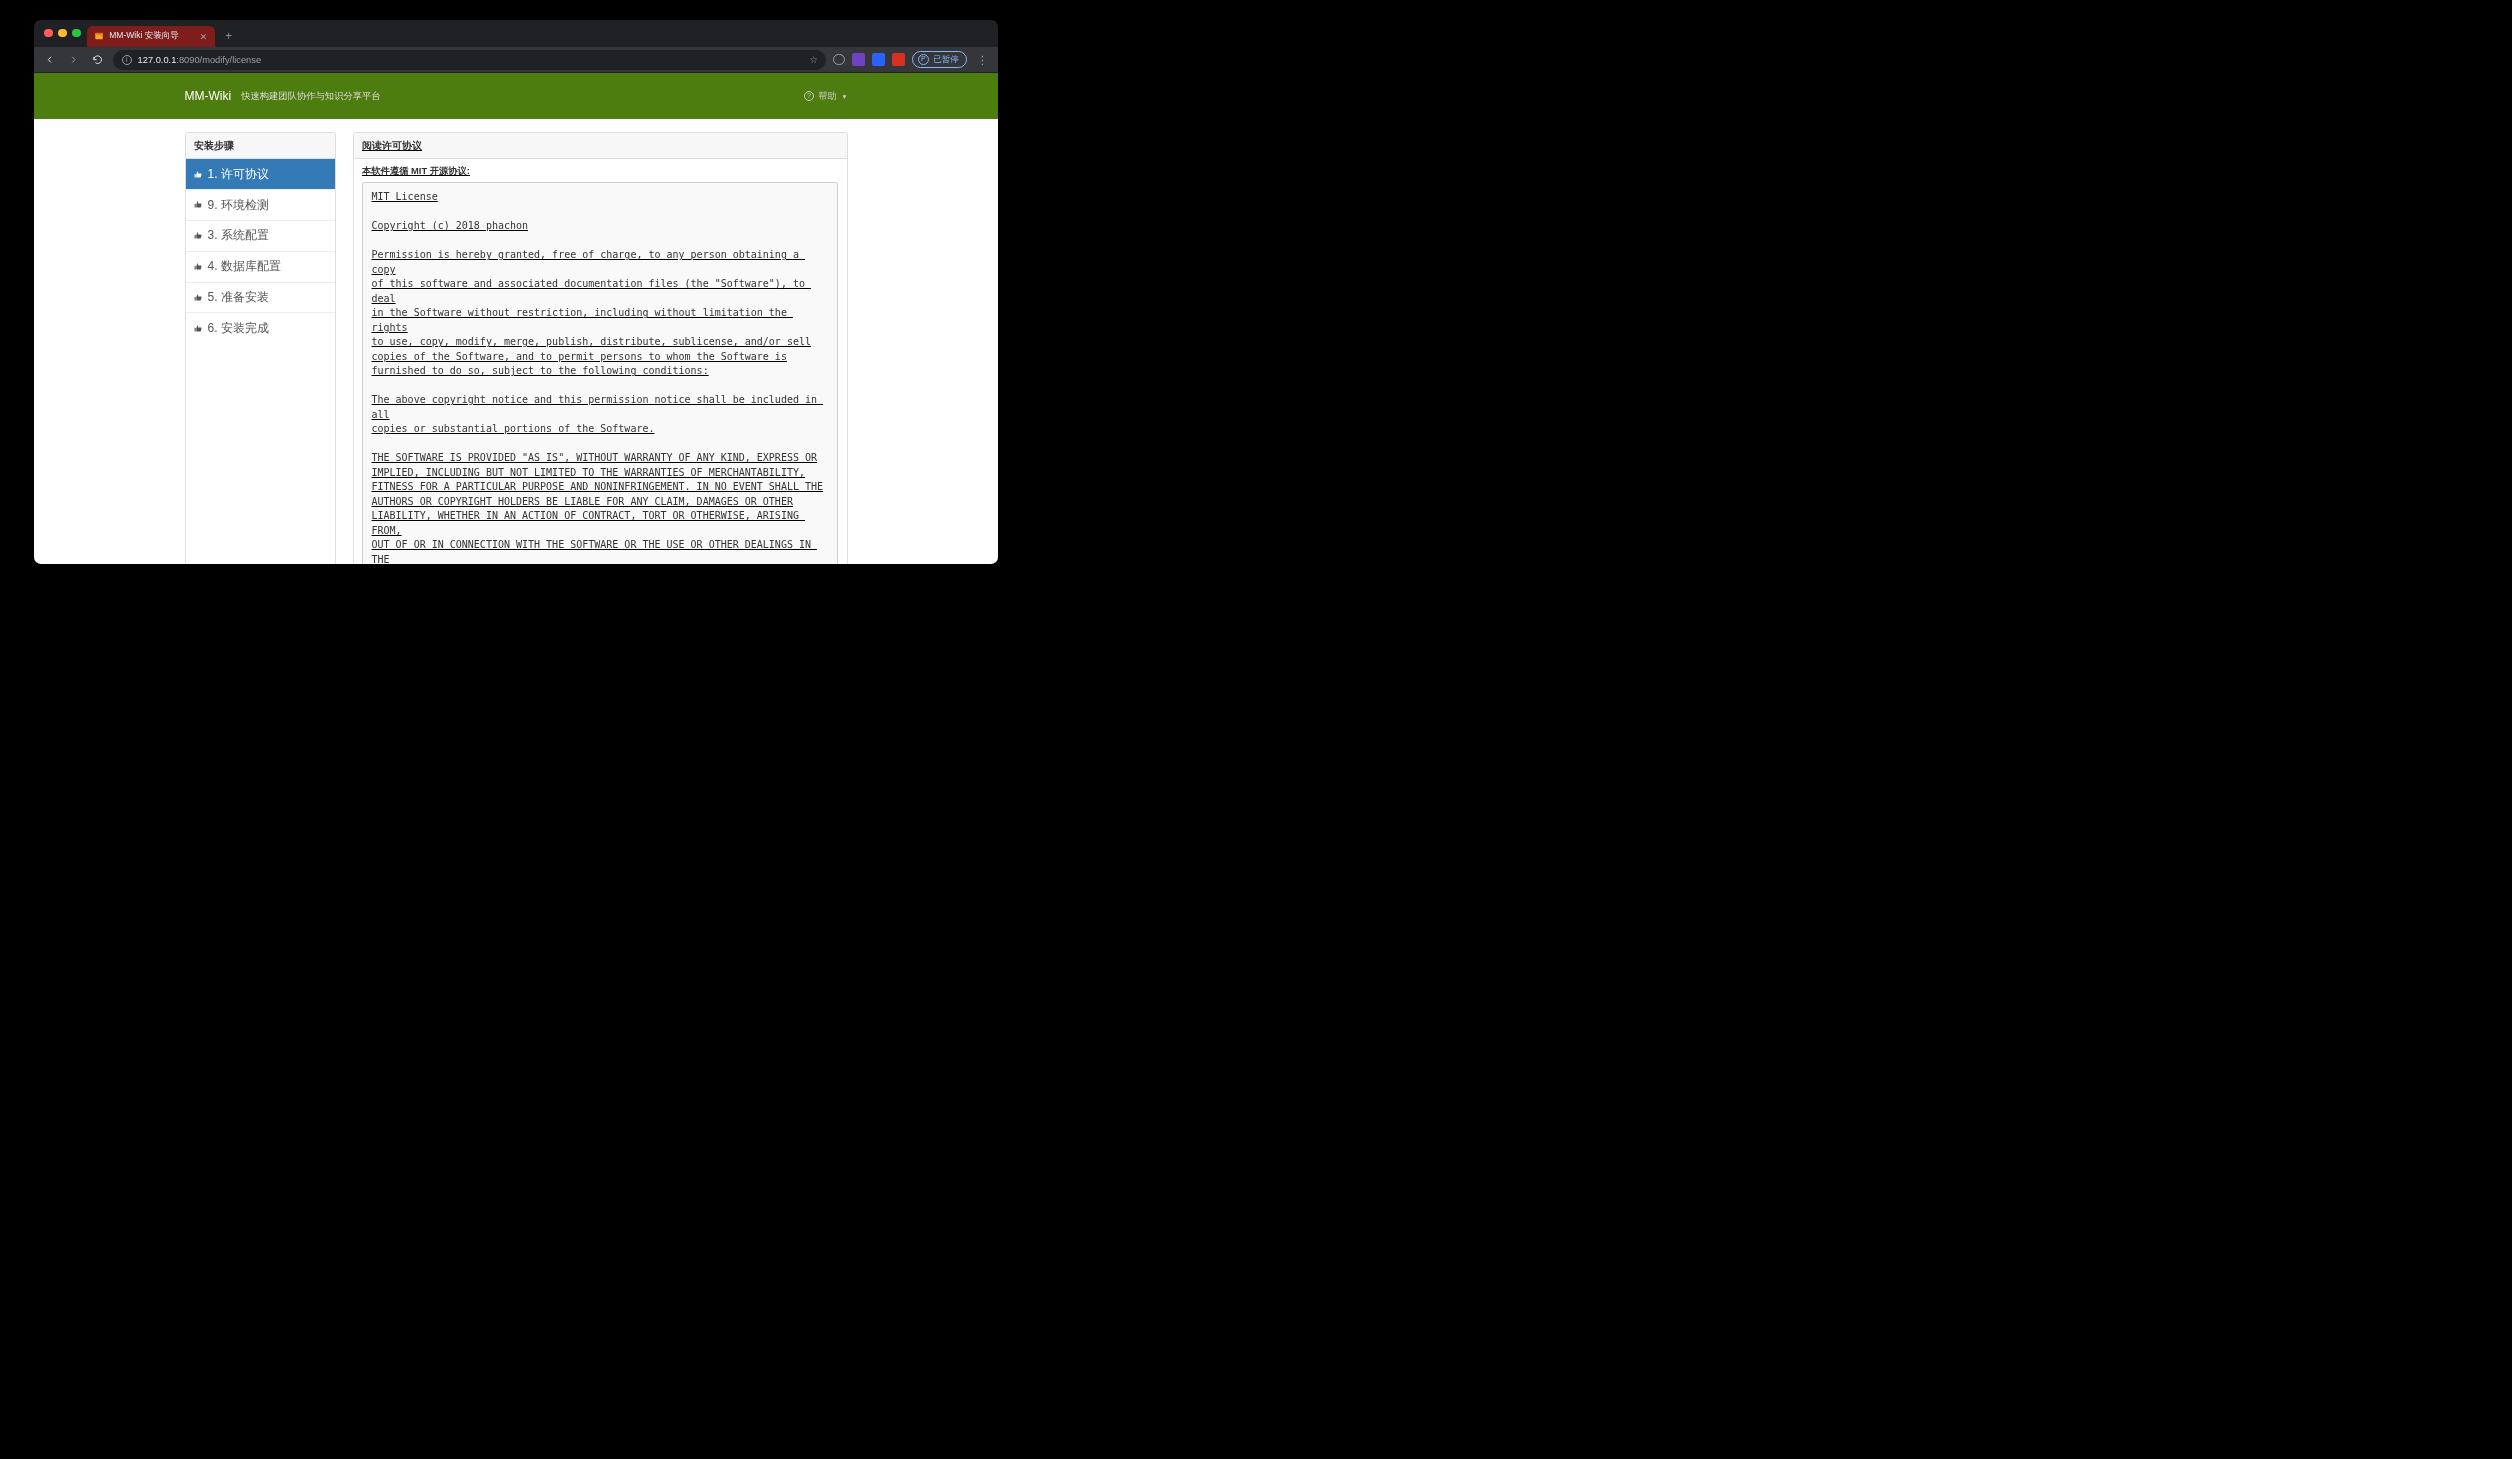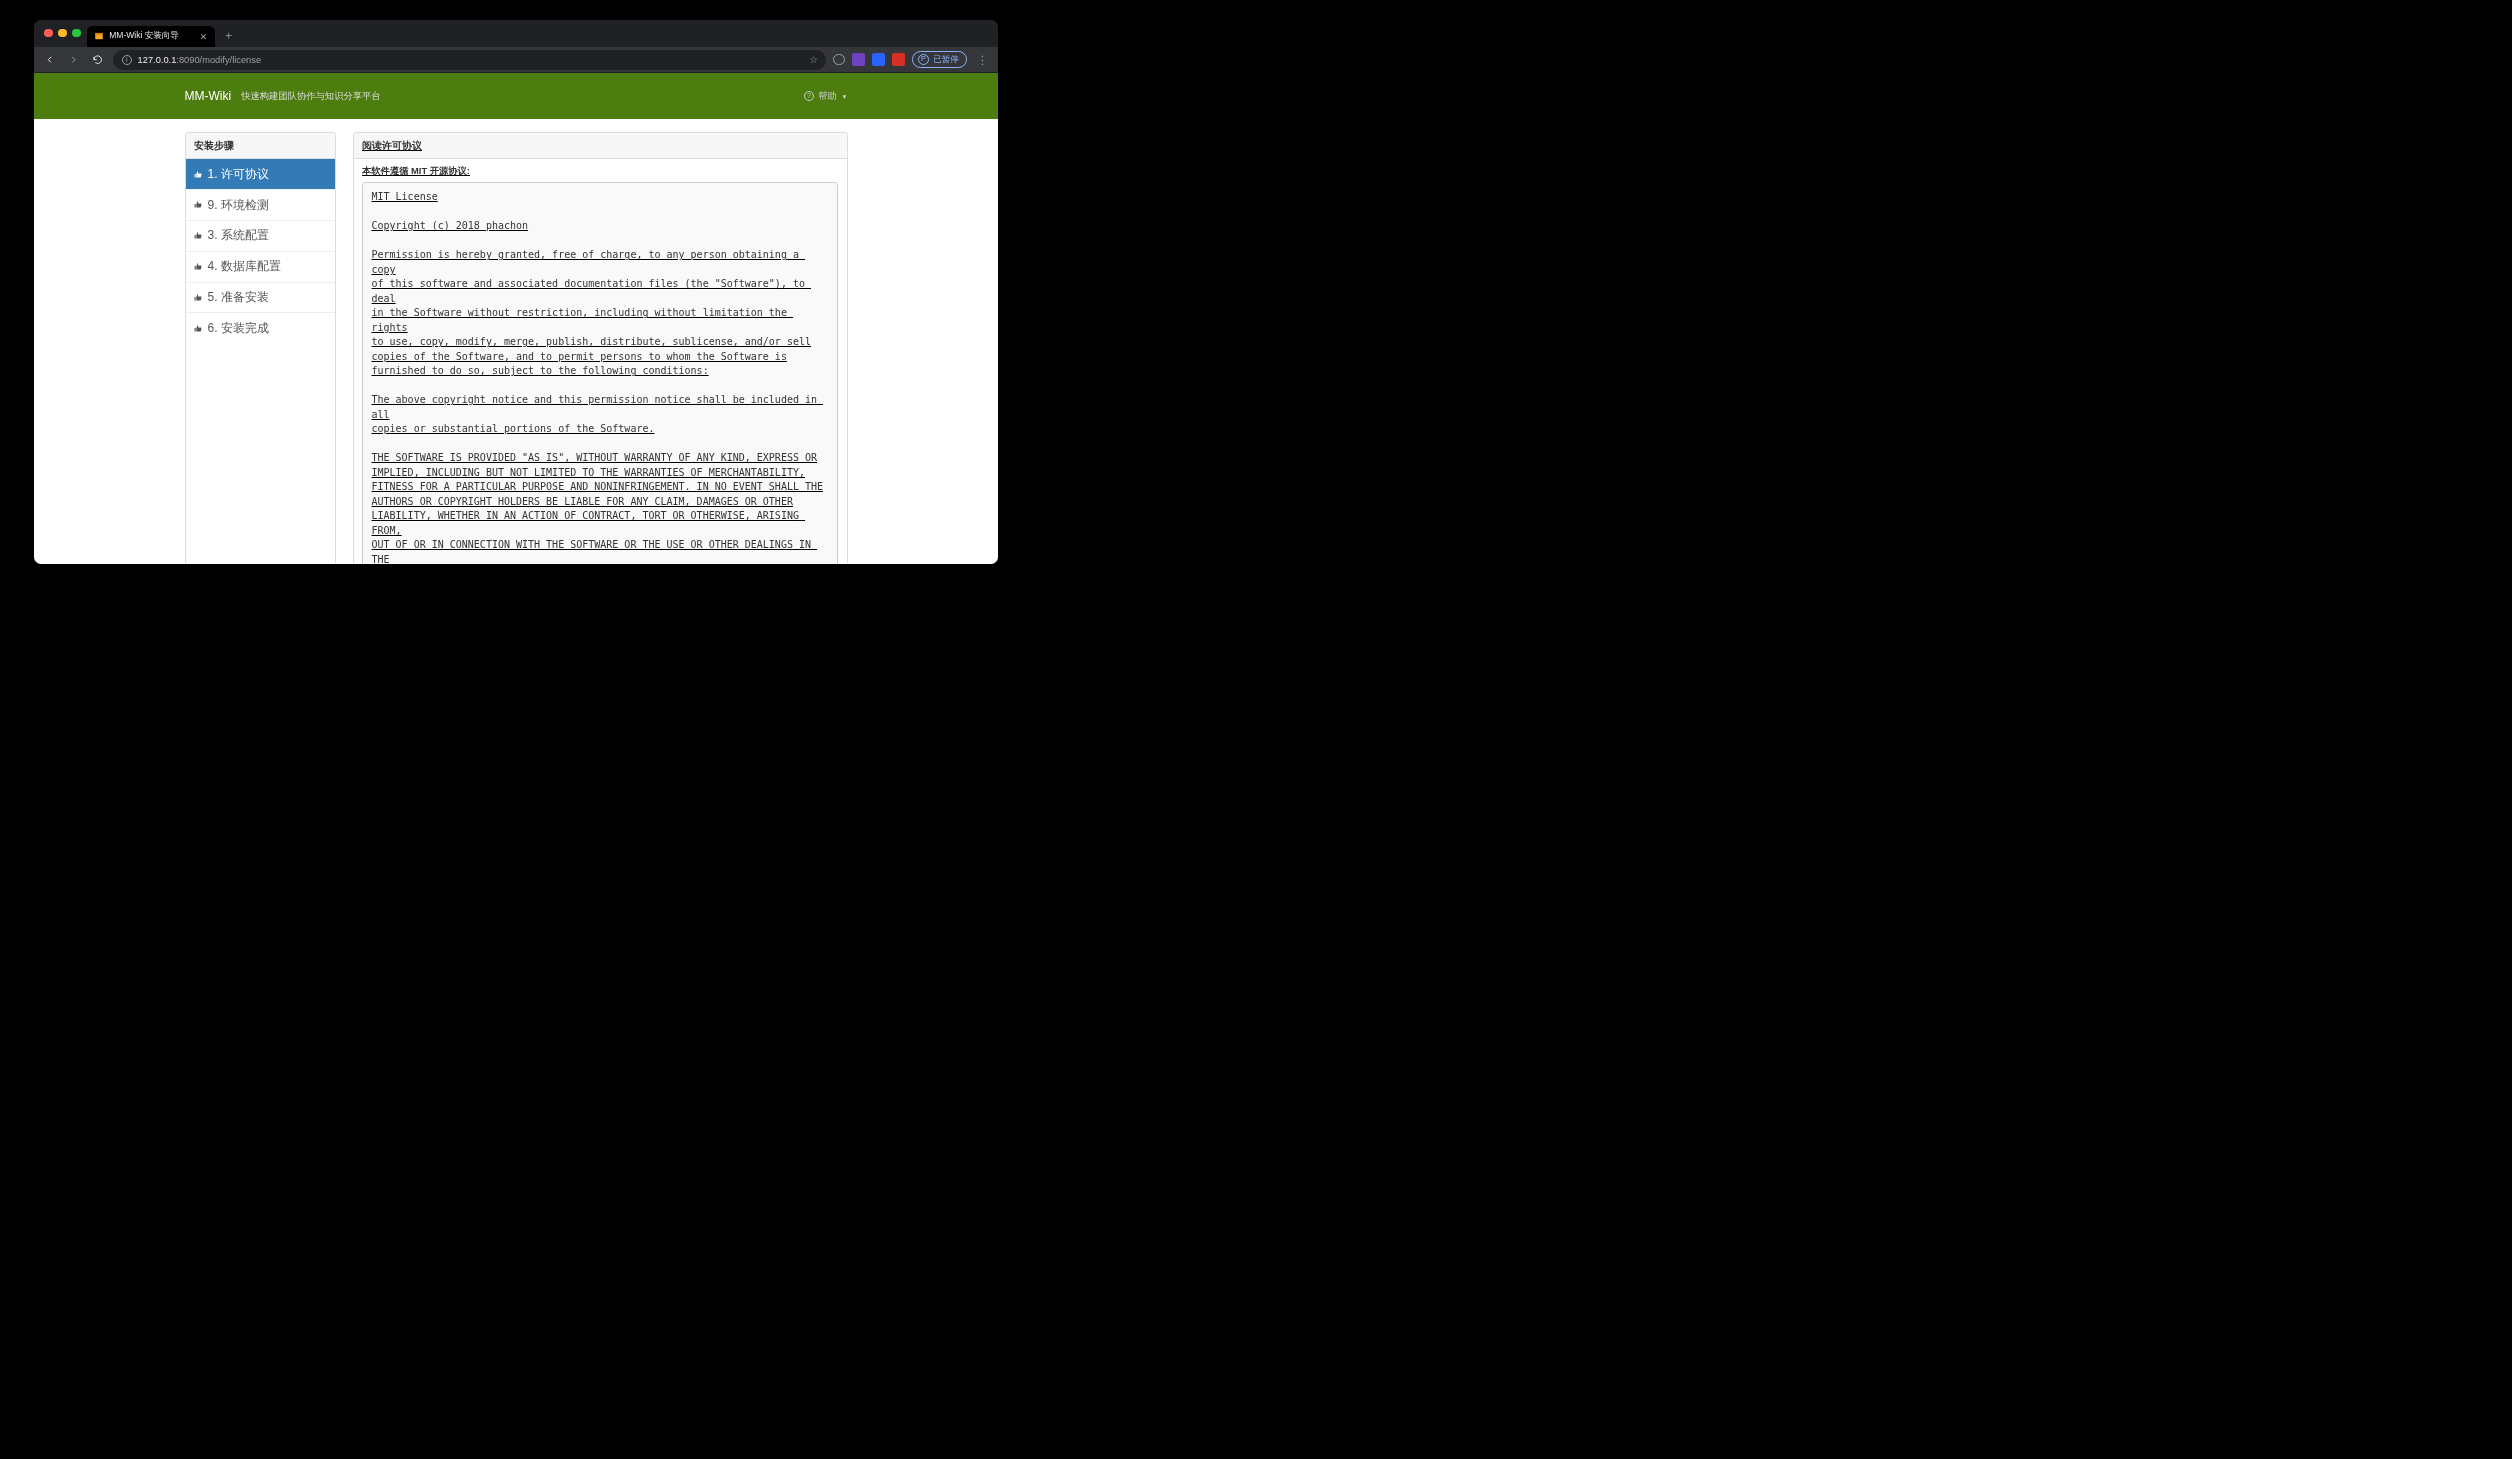--- a/index.html
+++ b/index.html
@@ -42,21 +42,21 @@
   display: flex;
   gap: 5.7px;
 }
 .dot { width: 8.5px; height: 8.5px; border-radius: 50%; }
 .dot.red { background: #ff5f57; }
 .dot.yellow { background: #febc2e; }
 .dot.green { background: #28c840; }
 .tab {
   margin-left: 44px;
   height: 21.4px;
-  background: #000000;
+  background: #7f1d1d;
   border-radius: 5.7px 5.7px 0 0;
   display: flex;
   align-items: center;
   padding: 0 7.1px;
   gap: 5.7px;
   min-width: 128px;
   color: #e8eaed;
   font-size: 8.5px;
   text-align: center;
 }

